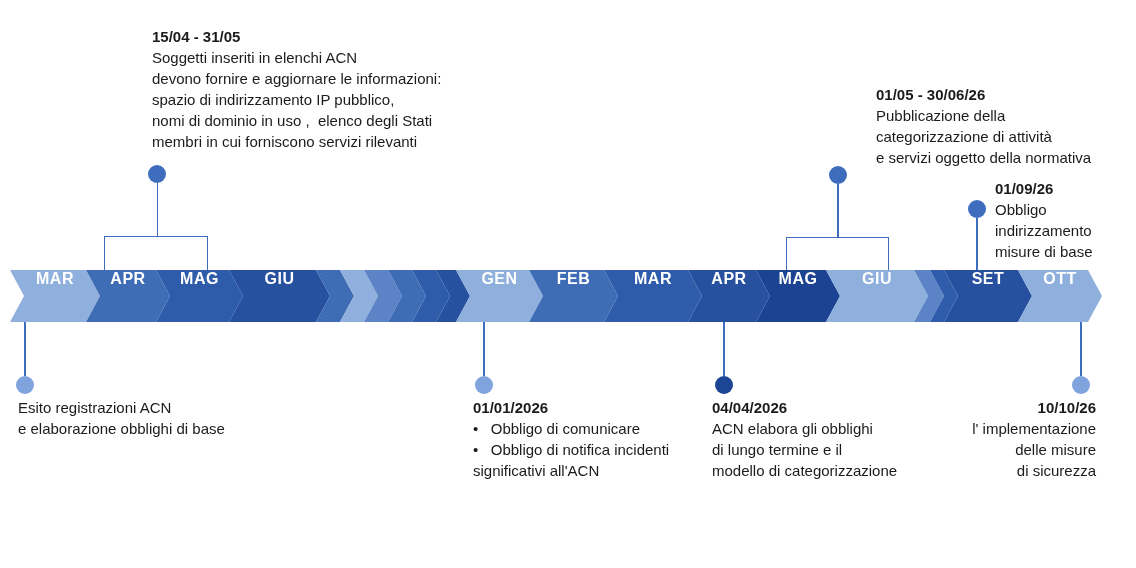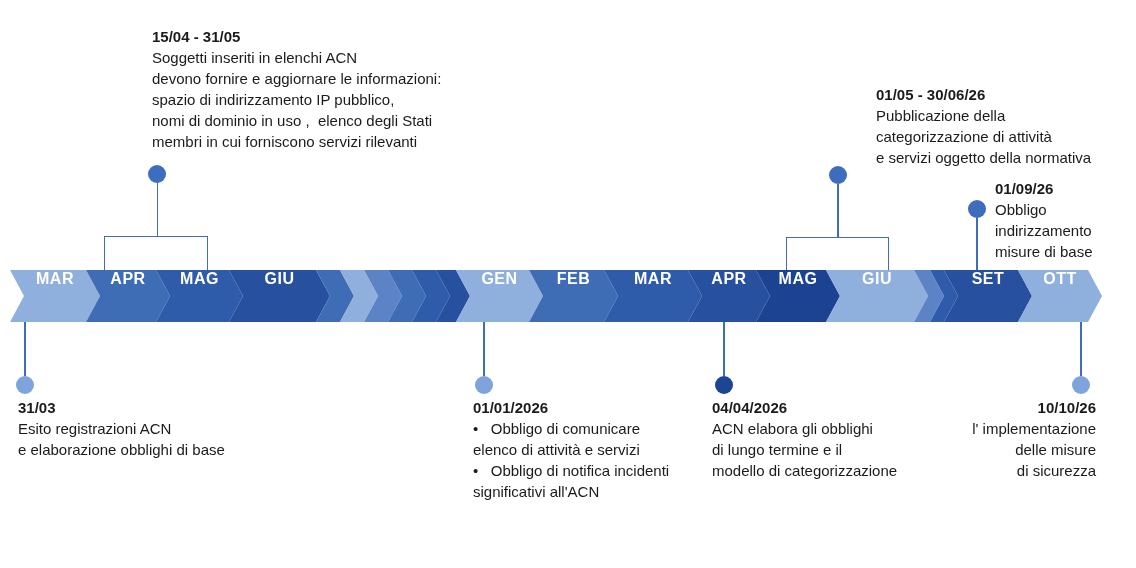--- a/index.html
+++ b/index.html
@@ -130,34 +130,32 @@
         <div class="tl-line">indirizzamento</div>
         <div class="tl-line">misure di base</div>
       </div>
   </div>
   <div class="dot dot-medium" style="left:968px;top:200px;"></div>
   <div class="stem" style="left:976px;top:218px;height:52px;"></div>
 
   <div class="stem" style="left:24px;top:322px;height:54px;"></div>
   <div class="dot dot-light" style="left:16px;top:376px;"></div>
   <div class="textblock" style="left:18px;top:397px;">
-    <div class="date">31/03</div>
     <div>
         <div class="tl-line">Esito registrazioni ACN</div>
         <div class="tl-line">e elaborazione obblighi di base</div>
       </div>
   </div>
 
   <div class="stem" style="left:483px;top:322px;height:54px;"></div>
   <div class="dot dot-light" style="left:475px;top:376px;"></div>
   <div class="textblock" style="left:473px;top:397px;">
     <div class="date">01/01/2026</div>
     <div>
         <div class="tl-line">•   Obbligo di comunicare</div>
-        <div class="tl-line">elenco di attività e servizi</div>
         <div class="tl-line">•   Obbligo di notifica incidenti</div>
         <div class="tl-line">significativi all'ACN</div>
       </div>
   </div>
 
   <div class="stem" style="left:723px;top:322px;height:54px;"></div>
   <div class="dot dot-dark" style="left:715px;top:376px;"></div>
   <div class="textblock" style="left:712px;top:397px;">
     <div class="date">04/04/2026</div>
     <div>

